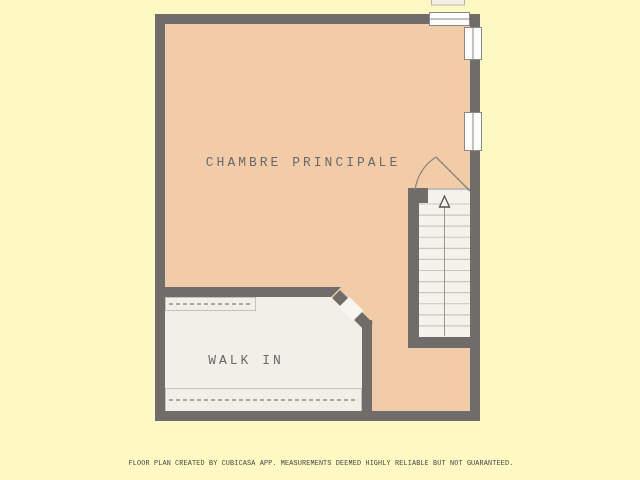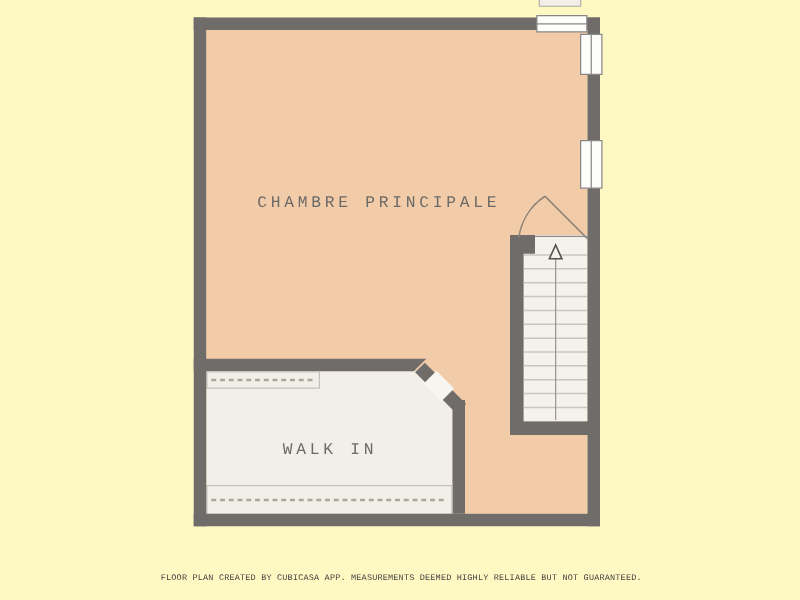--- a/index.html
+++ b/index.html
@@ -79,16 +79,16 @@
       <line x1="473" y1="27.5" x2="473" y2="59.5" stroke="#8a8886" stroke-width="1"></line>
     </g>
 
     <g>
       <rect x="464.5" y="112.5" width="17" height="38" fill="#fdfdfc" stroke="#8a8886" stroke-width="1"></rect>
       <line x1="473" y1="112.5" x2="473" y2="150.5" stroke="#8a8886" stroke-width="1"></line>
     </g>
   </svg>
 
   <div class="room-label" style="left:303px;top:162px;">CHAMBRE PRINCIPALE</div>
-  <div class="room-label" style="left:264px;top:360px;">WALK IN</div>
+  <div class="room-label" style="left:246px;top:360px;">WALK IN</div>
 
   <div class="footer-label" style="left:321px;top:463px;">FLOOR PLAN CREATED BY CUBICASA APP. MEASUREMENTS DEEMED HIGHLY RELIABLE BUT NOT GUARANTEED.</div>
 </div>
 
 </body></html>

